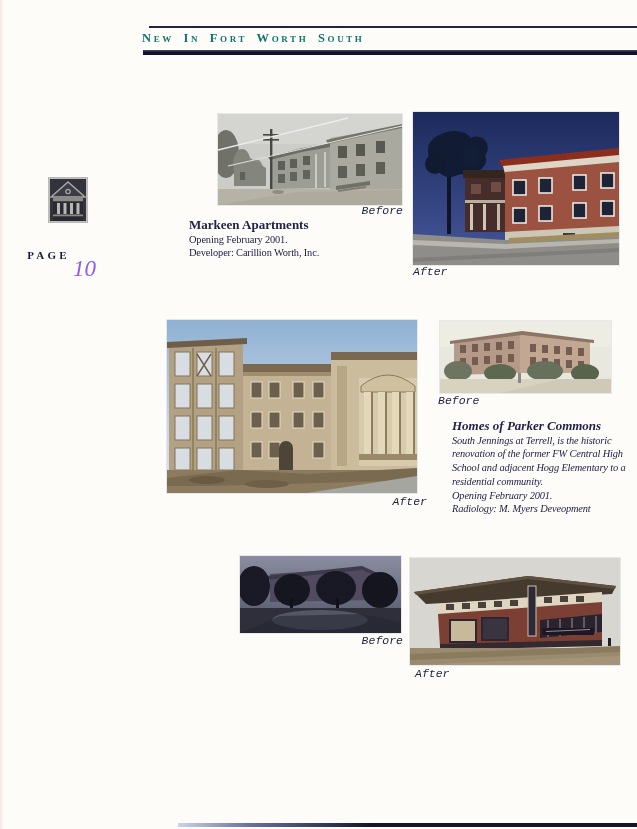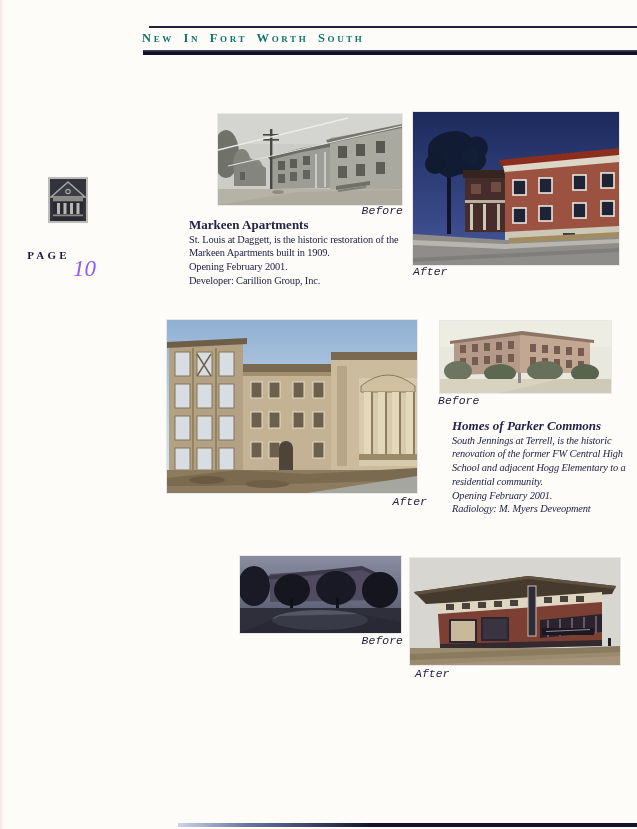--- a/index.html
+++ b/index.html
@@ -169,23 +169,22 @@
       <polygon points="0,122 92,128 206,124 206,153 0,153" fill="#8e8d89"></polygon>
       <polygon points="96,126 206,120 206,125 96,131" fill="#a28d60"></polygon>
       <polygon points="0,128 92,132 206,127 206,131 92,137 0,133" fill="#b9b6b0"></polygon>
       <polygon points="0,146 206,136 206,140 0,150" fill="#7f7e7a"></polygon>
     </svg>
   </figure>
   <div class="cap cap-ma">After</div>
 
   <div class="tb tb-markeen">
     <div class="t">Markeen Apartments</div>
-    <p>St. Louis at Daggett, is the historic restoration of the Markeen Apartments built in 1909.</p>
     <p>Opening February 2001.</p>
-    <p>Developer: Carillion Group, Inc.</p>
+    <p>Developer: Carillion Worth, Inc.</p>
   </div>
 
   <figure class="photo ph-pa">
     <svg viewBox="0 0 250 173" preserveAspectRatio="none">
       <defs>
         <linearGradient id="g3" x1="0" x2="0" y1="0" y2="1">
           <stop offset="0" stop-color="#8fb0d2"></stop>
             <stop offset="0.6" stop-color="#c6d8e9"></stop>
             <stop offset="1" stop-color="#d8e2ec"></stop>
         </linearGradient>

